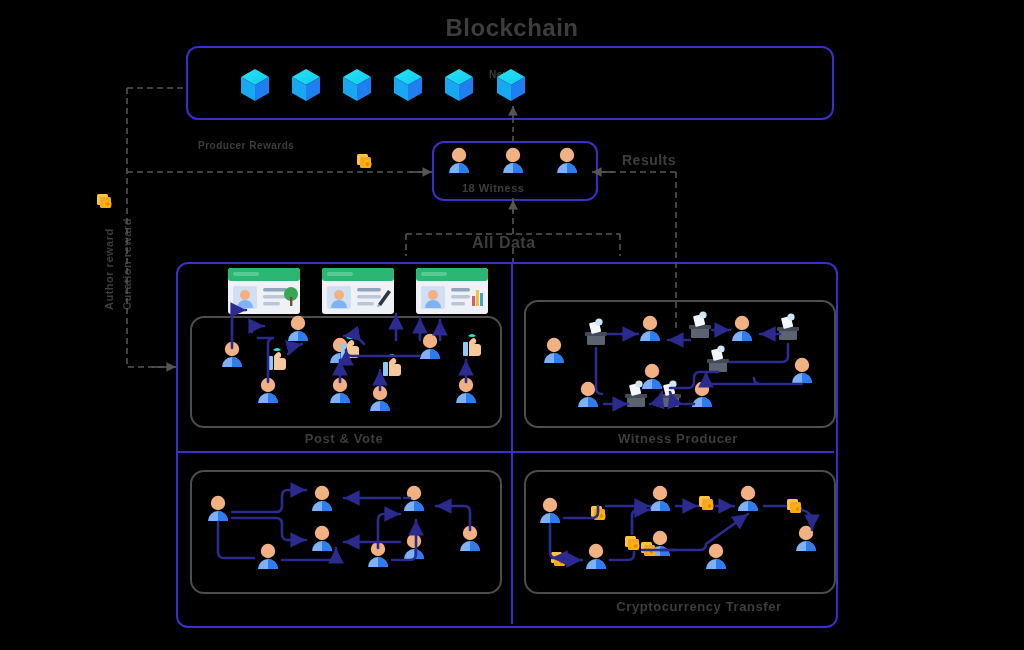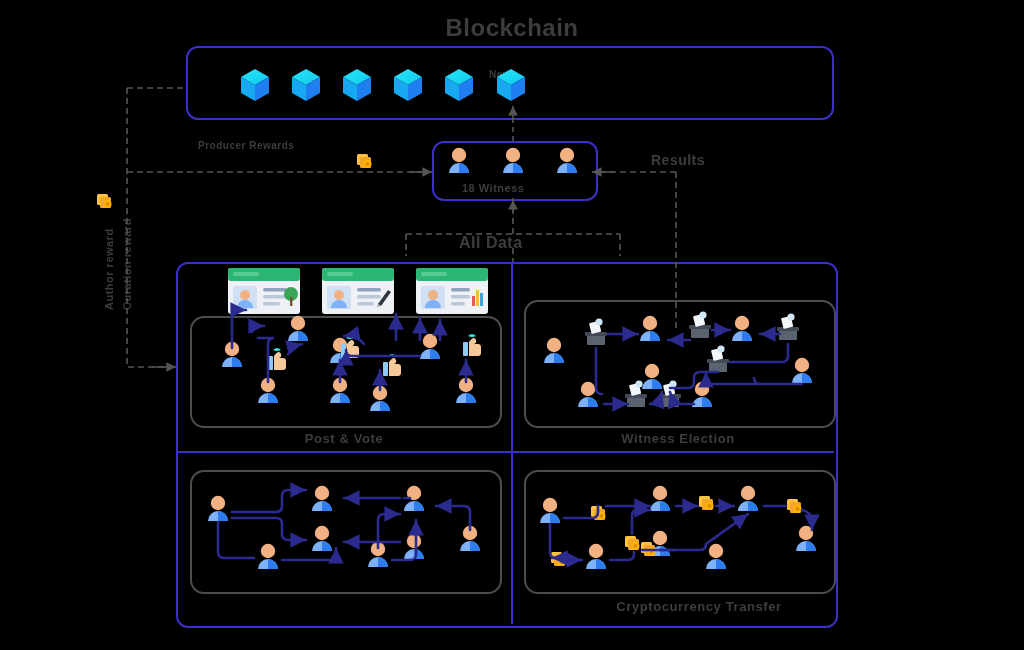--- a/index.html
+++ b/index.html
@@ -5,22 +5,22 @@
   html,body{margin:0;padding:0;background:#000;}
   body{width:1024px;height:650px;position:relative;overflow:hidden;
        font-family:"Liberation Sans", sans-serif;}
   .stage{position:absolute;inset:0;}
   .lbl{position:absolute;color:#3d3d3d;font-weight:bold;letter-spacing:.5px;
        white-space:nowrap;}
   #title{left:0;right:0;top:14px;text-align:center;font-size:24px;color:#3d3d3d;
          font-weight:bold;letter-spacing:.5px;position:absolute;}
   #newlbl{left:489px;top:49px;font-size:10px;margin-top:20px;}
   #producer{left:198px;top:140px;font-size:10px;}
-  #results{left:622px;top:152px;font-size:14px;margin-left:29px;}
-  #alldata{left:459px;top:234px;font-size:16px;}
+  #results{left:622px;top:152px;font-size:14px;}
+  #alldata{left:472px;top:234px;font-size:16px;}
   #wcount{left:462px;top:182px;font-size:11px;}
   .qlbl{position:absolute;font-size:13px;font-weight:bold;color:#3d3d3d;
         text-align:center;letter-spacing:.6px;}
   .rot{position:absolute;transform-origin:0 0;transform:rotate(-90deg);
        font-size:11px;font-weight:bold;color:#3d3d3d;letter-spacing:.5px;
        white-space:nowrap;}
   .bbox{position:absolute;border:2.5px solid #3b2fc9;border-radius:12px;}
   .gbox{position:absolute;border:2px solid #4d4d4d;border-radius:14px;}
   svg.ov{position:absolute;left:0;top:0;width:1024px;height:650px;
          pointer-events:none;}
@@ -46,21 +46,21 @@
   <div class="rot" style="left:121px;top:310px;">Curation reward</div>
 
   <div class="bbox" style="left:176px;top:262px;width:658px;height:362px;"></div>
 
   <div class="gbox" style="left:190px;top:316px;width:308px;height:108px;"></div>
   <div class="gbox" style="left:524px;top:300px;width:308px;height:124px;"></div>
   <div class="gbox" style="left:190px;top:470px;width:308px;height:120px;"></div>
   <div class="gbox" style="left:524px;top:470px;width:308px;height:120px;"></div>
 
   <div class="qlbl" style="left:190px;top:431px;width:308px;">Post &amp; Vote</div>
-  <div class="qlbl" style="left:524px;top:431px;width:308px;">Witness Election</div>
+  <div class="qlbl" style="left:524px;top:431px;width:308px;">Witness Producer</div>
   <div class="qlbl" style="left:545px;top:599px;width:308px;">Cryptocurrency Transfer</div>
 
   <svg class="ov" viewBox="0 0 1024 650">
     <defs>
       <marker id="ah" markerWidth="7" markerHeight="7" refX="6" refY="3" orient="auto">
           <path d="M0,0 L6,3 L0,6 Z" fill="#2b2b8f"></path>
         </marker>
       <marker id="ag" markerWidth="7" markerHeight="7" refX="6" refY="3" orient="auto">
           <path d="M0,0 L6,3 L0,6 Z" fill="#555"></path>
         </marker>

